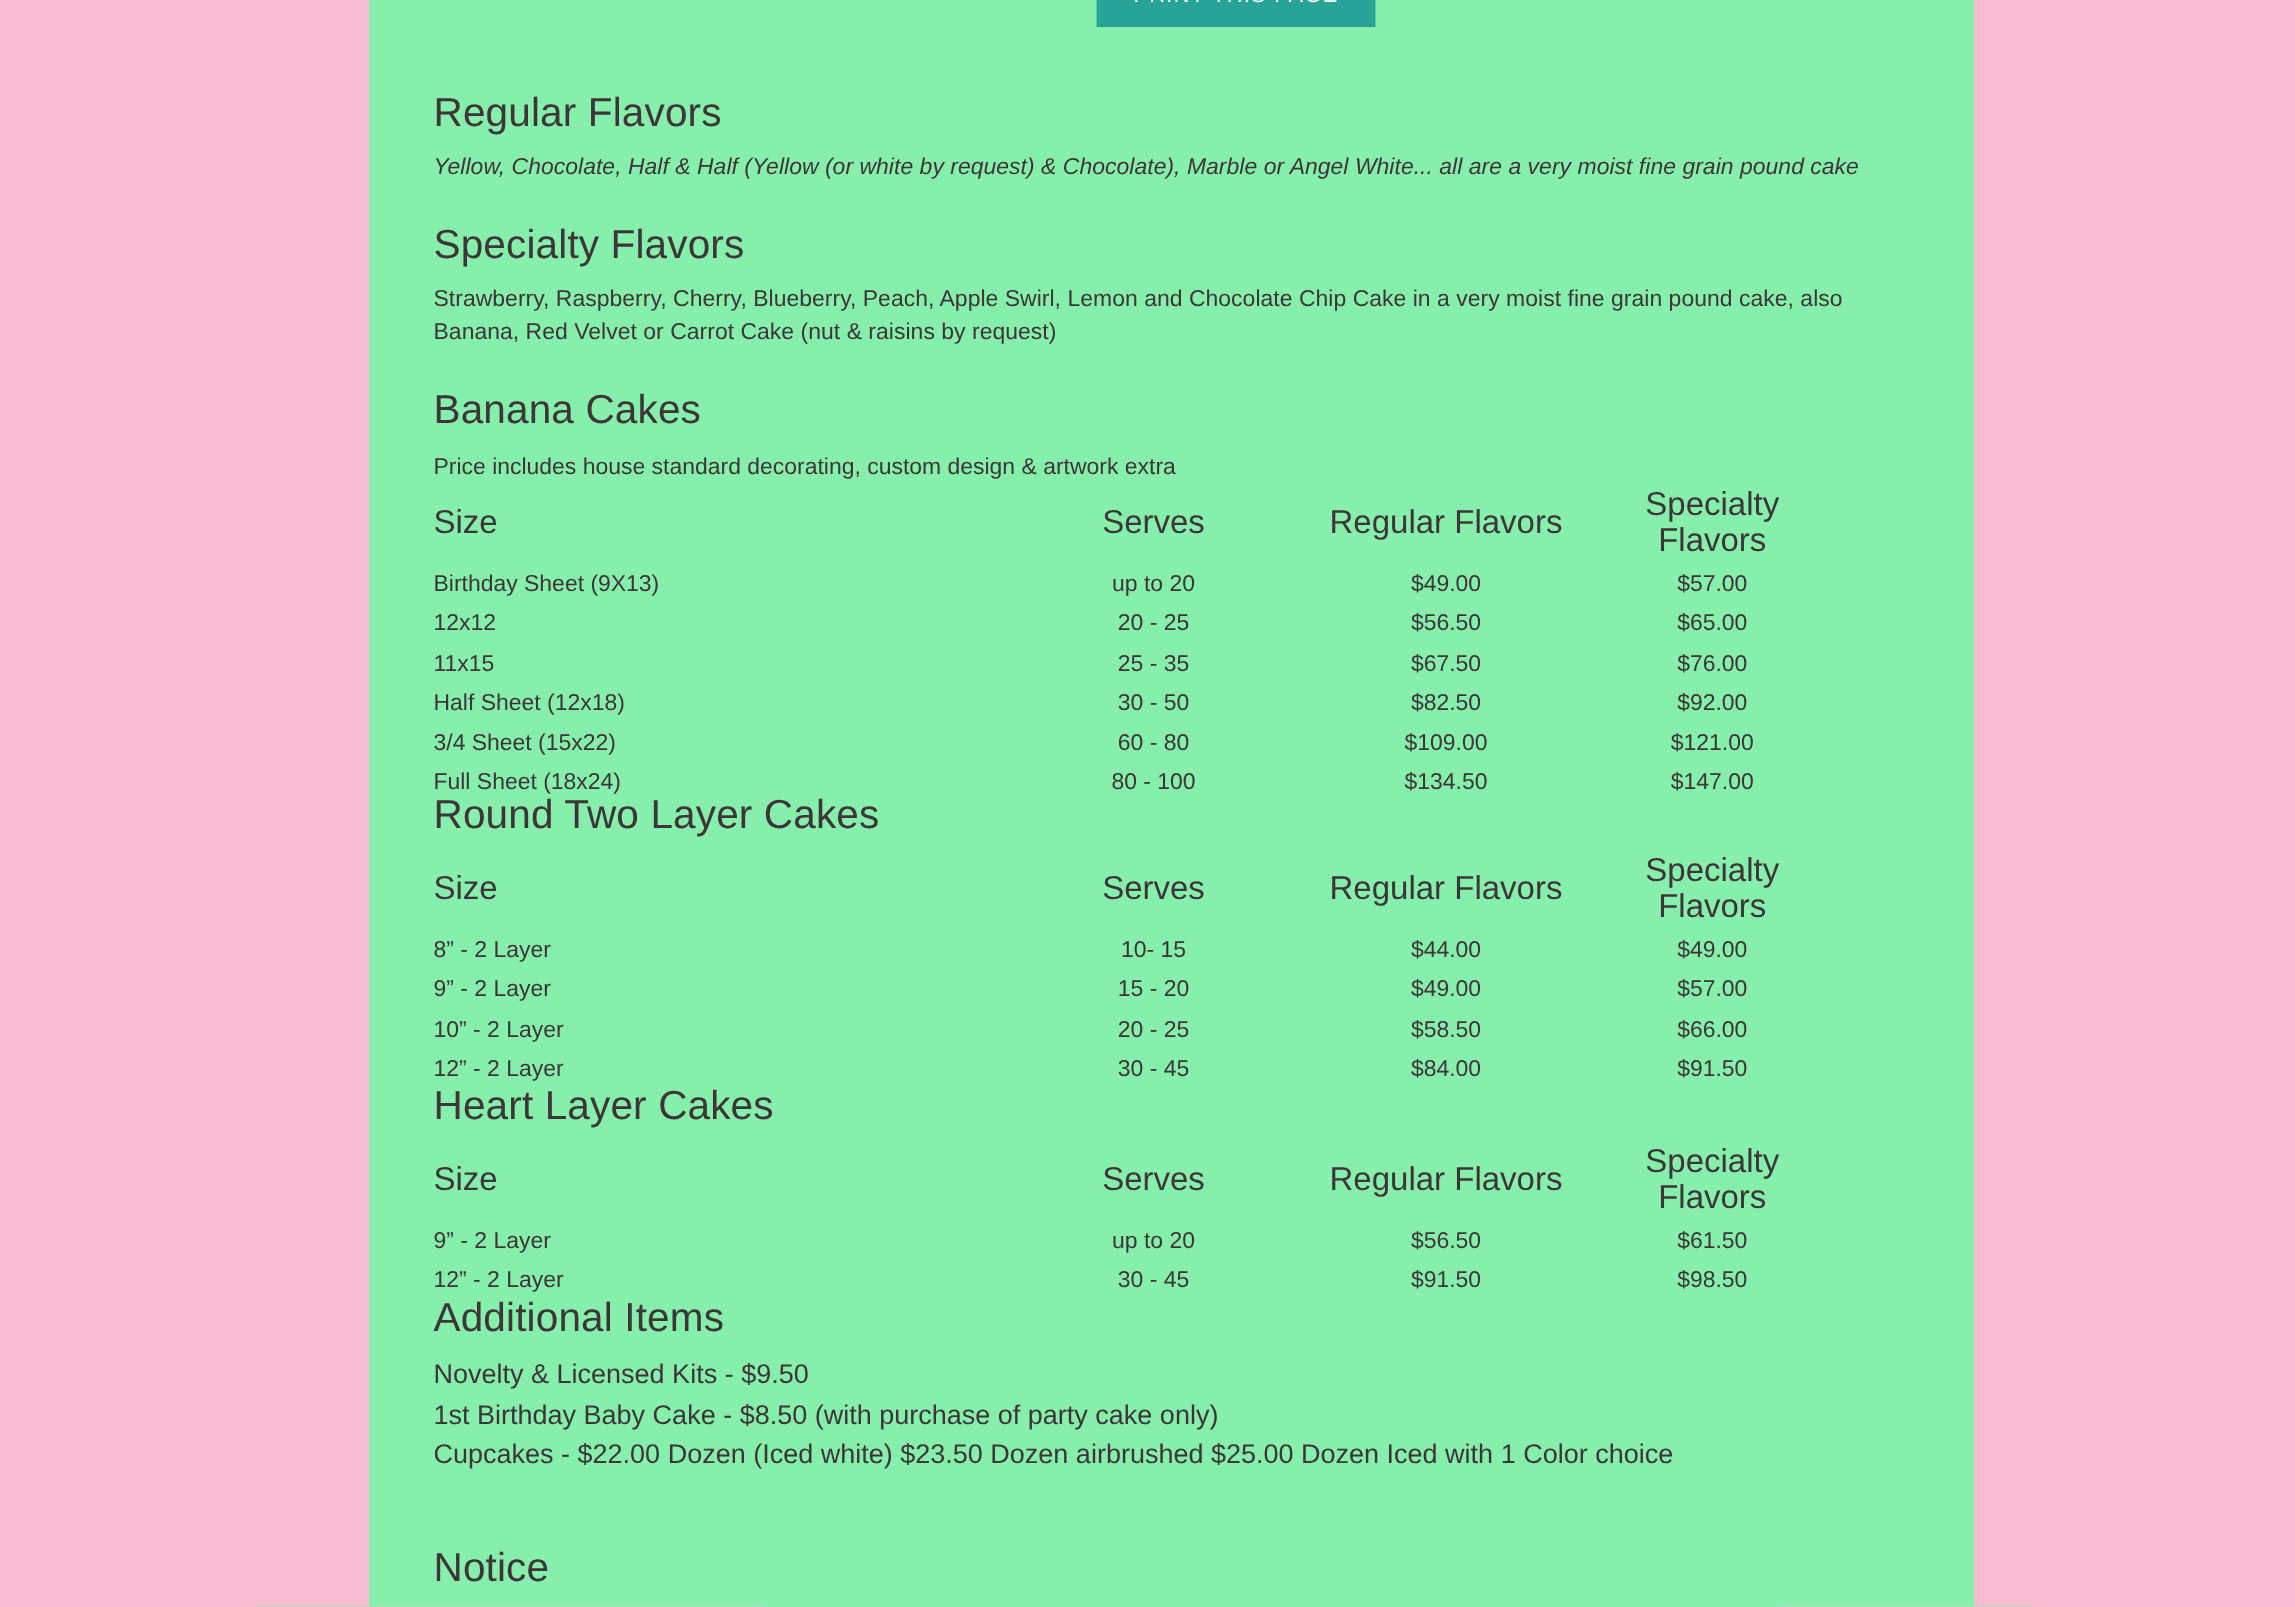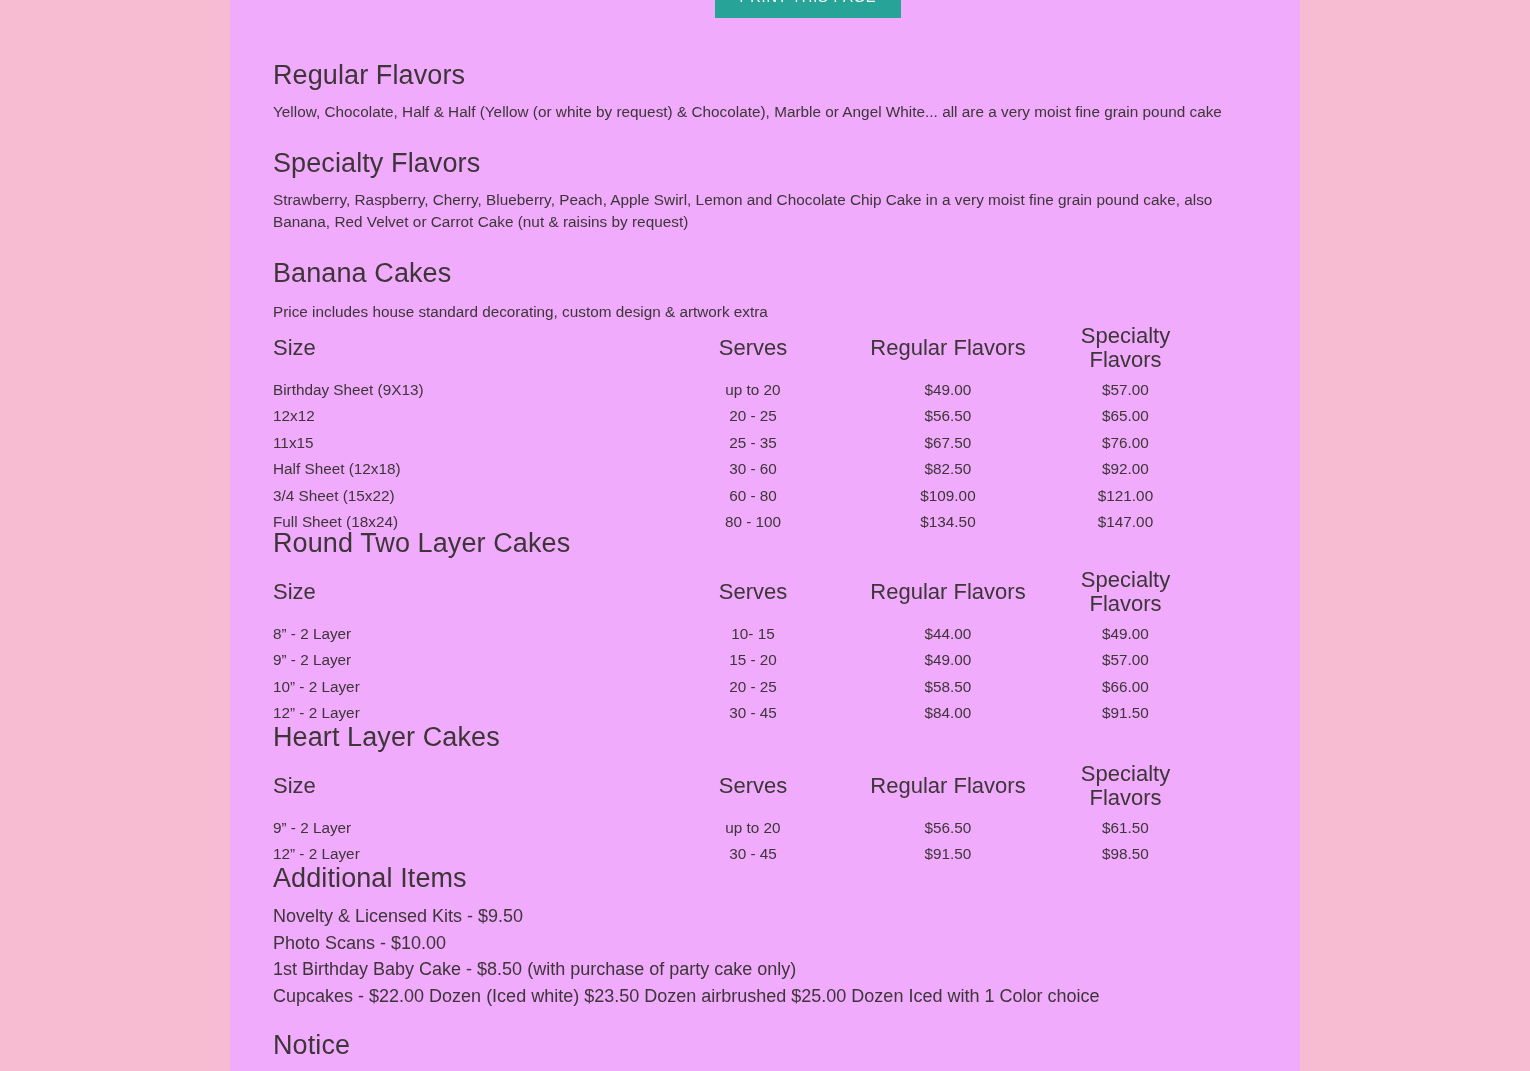--- a/index.html
+++ b/index.html
@@ -14,25 +14,25 @@
     font-family: "Liberation Sans", sans-serif;
     color: #3d3537;
   }
   .page {
     position: relative;
     width: 1530px;
     height: 1071px;
   }
   .content-panel {
     position: absolute;
-    left: 230px;
+    left: 246px;
     top: 0;
     width: 1070px;
     height: 1071px;
-    background: #f0abfc;
+    background: #86efac;
     box-sizing: border-box;
   }
   .inner {
     position: absolute;
     left: 43px;
     top: 0;
     width: 990px;
   }
 
   
@@ -131,21 +131,21 @@
 <div class="page">
   <div class="content-panel">
     <div class="inner">
 
       <div class="print-wrap">
         <button class="print-btn">PRINT THIS PAGE</button>
       </div>
 
       <div class="section" style="top:60px;">
         <h2 class="section-title">Regular Flavors</h2>
-        <p class="body-text" style="margin-top:10px; width:960px;">Yellow, Chocolate, Half &amp; Half (Yellow (or white by request) &amp; Chocolate), Marble or Angel White... all are a very moist fine grain pound cake</p>
+        <p class="body-text" style="margin-top:10px; width:960px;font-style:italic;">Yellow, Chocolate, Half &amp; Half (Yellow (or white by request) &amp; Chocolate), Marble or Angel White... all are a very moist fine grain pound cake</p>
       </div>
 
       <div class="section" style="top:148px;">
         <h2 class="section-title">Specialty Flavors</h2>
         <p class="body-text" style="margin-top:10px; width:965px;">Strawberry, Raspberry, Cherry, Blueberry, Peach, Apple Swirl, Lemon and Chocolate Chip Cake in a very moist fine grain pound cake, also Banana, Red Velvet or Carrot Cake (nut &amp; raisins by request)</p>
       </div>
 
       <div class="section" style="top:258px;">
         <h2 class="section-title">Banana Cakes</h2>
         <p class="subnote" style="margin-top:13px;">Price includes house standard decorating, custom design &amp; artwork extra</p>
@@ -172,21 +172,21 @@
               <td class="col-spec">$65.00</td>
             </tr>
             <tr>
               <td class="col-size">11x15</td>
               <td class="col-serves">25 - 35</td>
               <td class="col-reg">$67.50</td>
               <td class="col-spec">$76.00</td>
             </tr>
             <tr>
               <td class="col-size">Half Sheet (12x18)</td>
-              <td class="col-serves">30 - 60</td>
+              <td class="col-serves">30 - 50</td>
               <td class="col-reg">$82.50</td>
               <td class="col-spec">$92.00</td>
             </tr>
             <tr>
               <td class="col-size">3/4 Sheet (15x22)</td>
               <td class="col-serves">60 - 80</td>
               <td class="col-reg">$109.00</td>
               <td class="col-spec">$121.00</td>
             </tr>
             <tr>
@@ -264,21 +264,20 @@
               <td class="col-spec">$98.50</td>
             </tr>
           </tbody>
         </table>
       </div>
 
       <div class="section" style="top:863px;">
         <h2 class="section-title">Additional Items</h2>
         <ul class="items-list" style="margin-top:9px;">
           <li>Novelty &amp; Licensed Kits - $9.50</li>
-          <li>Photo Scans - $10.00</li>
           <li>1st Birthday Baby Cake - $8.50 (with purchase of party cake only)</li>
           <li>Cupcakes - $22.00 Dozen (Iced white) $23.50 Dozen airbrushed $25.00 Dozen Iced with 1 Color choice</li>
         </ul>
       </div>
 
       <div class="section" style="top:1030px;">
         <h2 class="section-title">Notice</h2>
         <p class="notice-line" style="margin-top:9px;">Prices are subject to change</p>
       </div>
 

